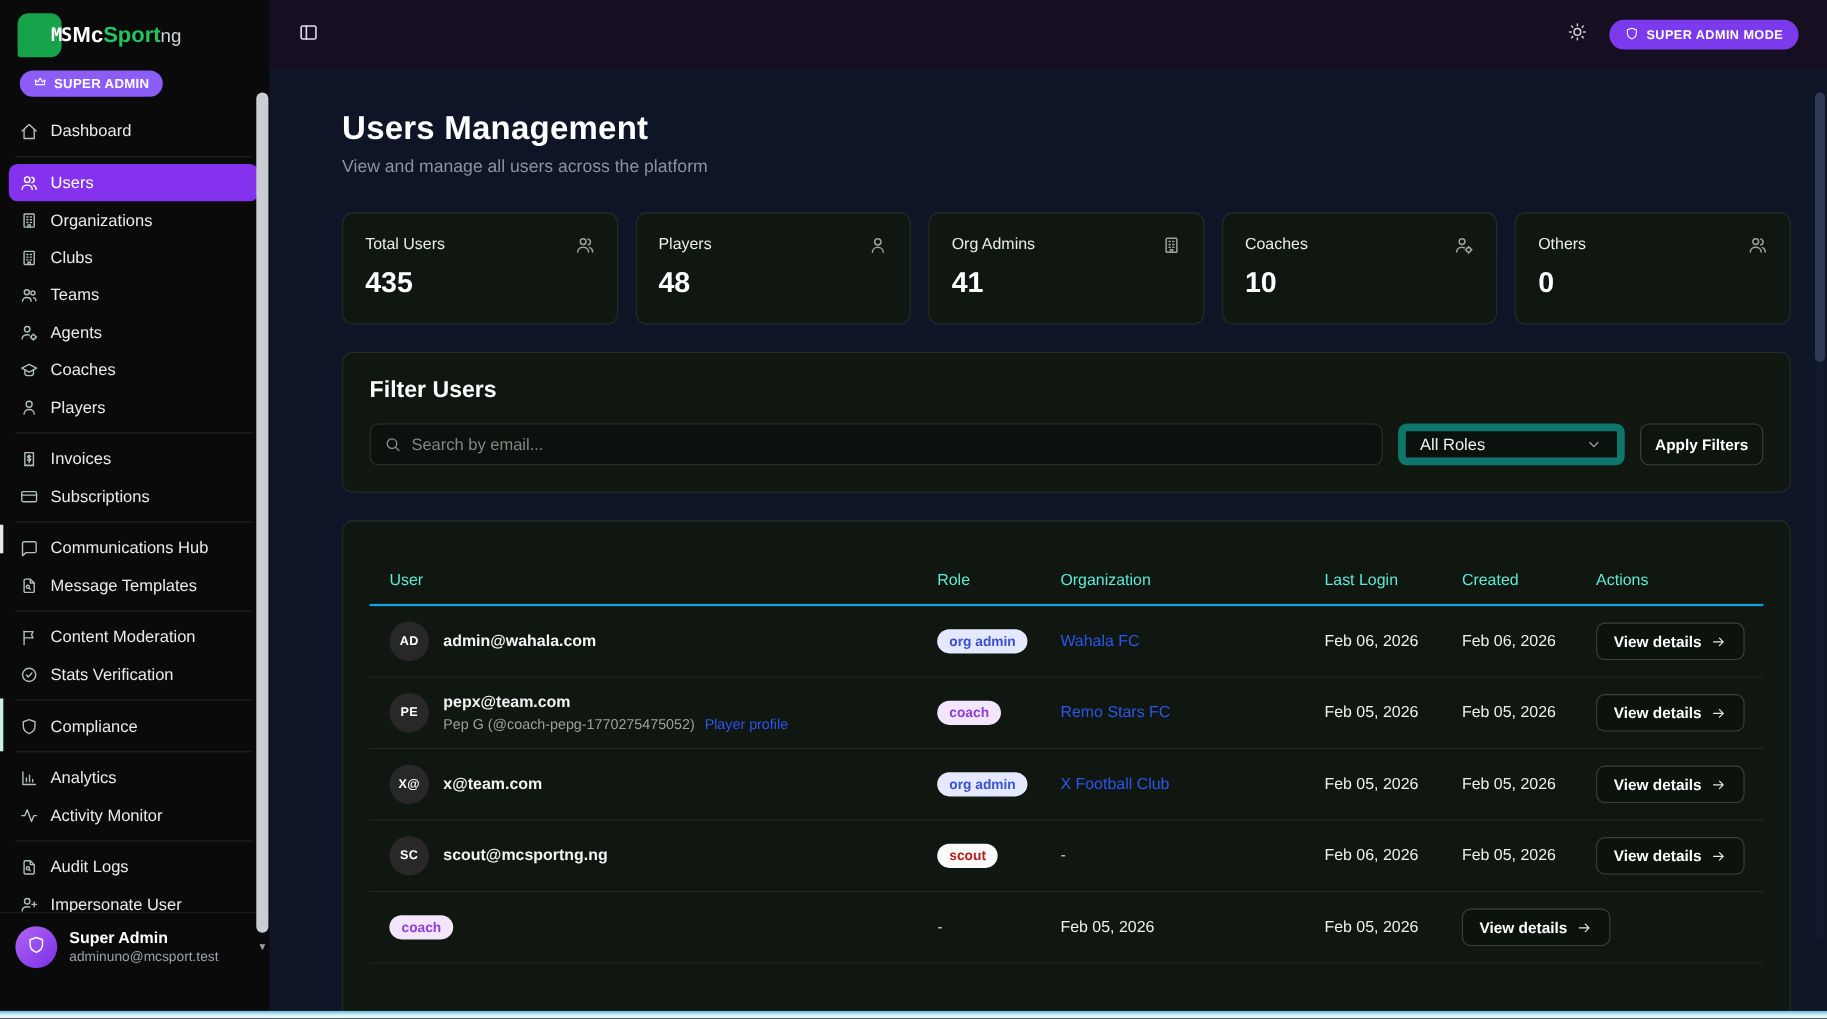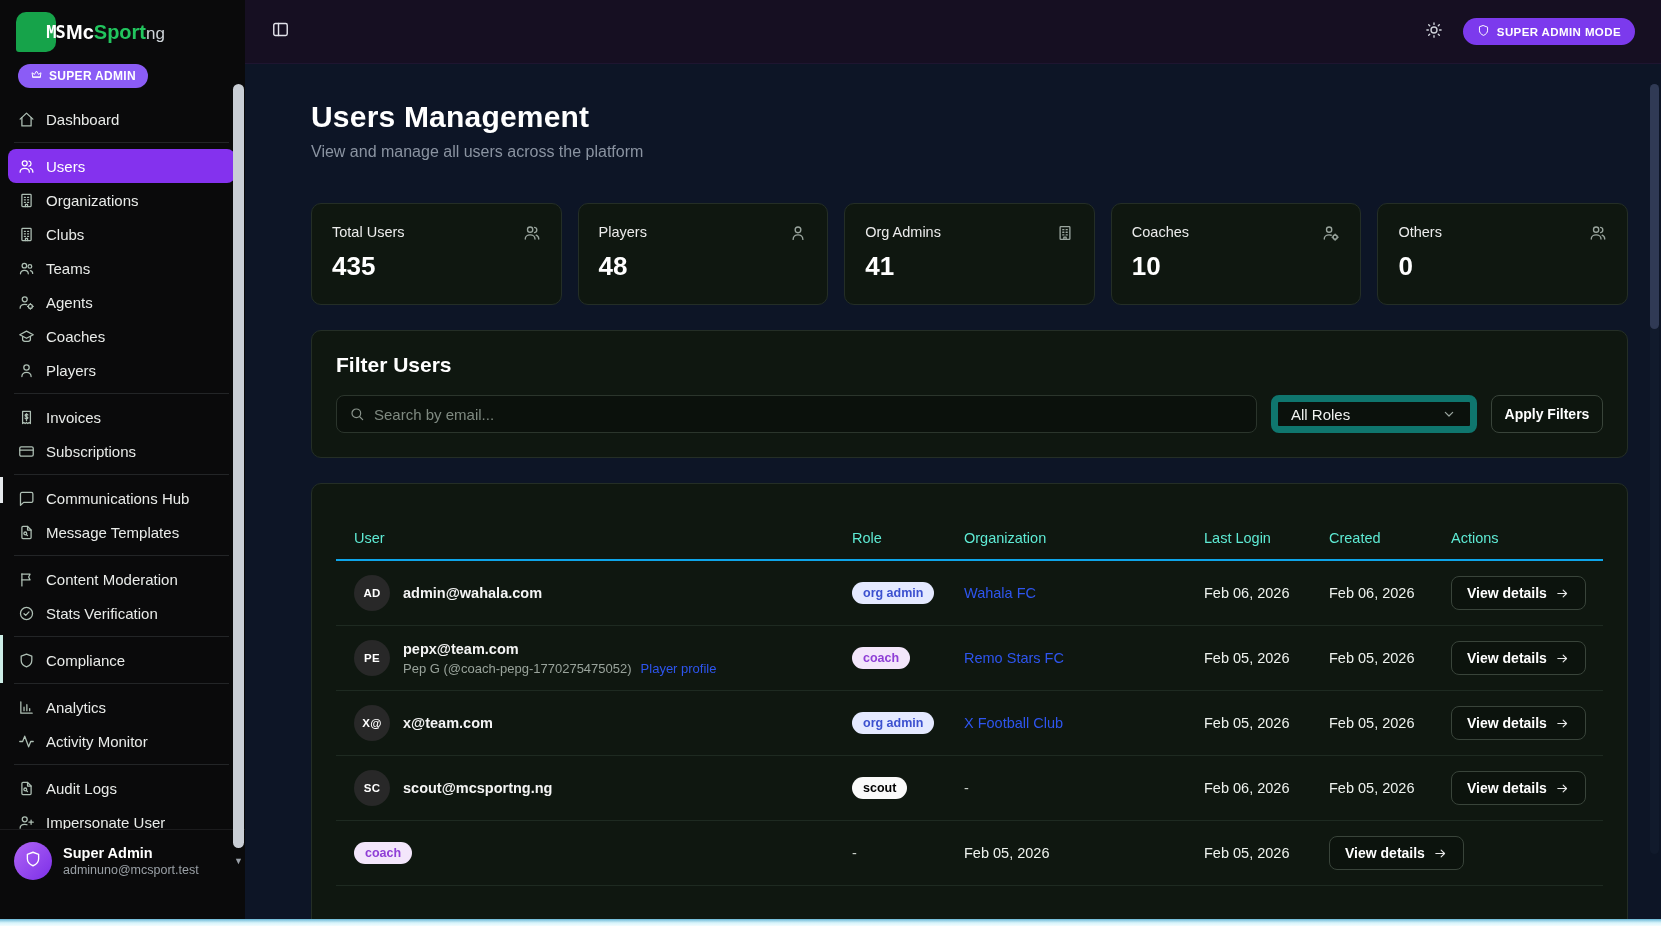--- a/index.html
+++ b/index.html
@@ -49,21 +49,21 @@
   .topbar-spacer { flex:1; }
   .sun-btn { color:#cfd3da; display:flex; cursor:pointer; margin-right:20px; }
   .mode-pill { display:flex; align-items:center; gap:7px; background:#7c3aed; color:#fff;
     font-size:11.5px; font-weight:bold; letter-spacing:.4px; border-radius:14px;
     height:27px; padding:0 14px; cursor:pointer; }
 
   
   .main { flex:1; background:#0d1526; overflow:hidden; padding:36px 33px 0 66px; }
   .page-title { color:#fff; font-size:30px; font-weight:bold; letter-spacing:.2px; }
   .page-subtitle { color:#8a93a1; font-size:16px; margin-top:9px; }
-  .stats-row { display:flex; gap:16px; margin-top:42px; }
+  .stats-row { display:flex; gap:16px; margin-top:32px; }
   .stat-card { flex:1; height:102px; background:#0f1710; border:1px solid #242e26;
     border-radius:10px; padding:20px 20px; }
   .stat-top { display:flex; align-items:flex-start; justify-content:space-between; }
   .stat-label { color:#ececec; font-size:14.5px; font-weight:500; }
   .stat-icon { color:#9aa59e; display:flex; }
   .stat-value { color:#fff; font-size:26px; font-weight:bold; margin-top:9px; }
 
   .card { background:#0f1710; border:1px solid #242e26; border-radius:10px; }
   .filter-card { margin-top:25px; padding:22px 24px 24px; }
   .card-title { color:#fff; font-size:21px; font-weight:bold; }
@@ -95,21 +95,21 @@
   .avatar { width:36px; height:36px; flex:0 0 36px; border-radius:50%; background:#282828;
     color:#fff; font-size:11.5px; font-weight:bold; letter-spacing:.3px; display:flex;
     align-items:center; justify-content:center; }
   .u-email { color:#f4f4f4; font-size:14.5px; font-weight:bold; }
   .u-sub { margin-top:4px; font-size:13px; color:#99a39b; }
   .u-sub a { color:#2e55ee; text-decoration:none; margin-left:9px; cursor:pointer; }
   .badge { display:inline-block; padding:4px 11px; border-radius:999px; font-size:12.5px;
     font-weight:bold; }
   .badge.blue { background:#e4e9ff; color:#3c50cf; }
   .badge.purple { background:#f3e6fb; color:#8f3fd6; }
-  .badge.neutral { background:#fafafa; color:#000000; }
+  .badge.neutral { background:#fafafa; color:#b91c1c; }
   .org-link { color:#2e55ee; font-size:14.5px; text-decoration:none; cursor:pointer; }
   .org-dash { color:#c8cec8; font-size:14.5px; }
   .cell-date { color:#eef2ee; font-size:14.5px; }
   .view-btn { display:inline-flex; align-items:center; gap:8px; padding:8px 15px;
     background:#0c130d; border:1px solid #39443a; border-radius:8px; color:#fff;
     font-size:14px; font-weight:bold; cursor:pointer; width:max-content;
     font-family:"Liberation Sans", sans-serif; }
   .view-btn .ic { display:flex; color:#e8e8e8; }
 
   .main-scrollbar { position:absolute; top:84px; right:2px; width:9px; height:770px;

